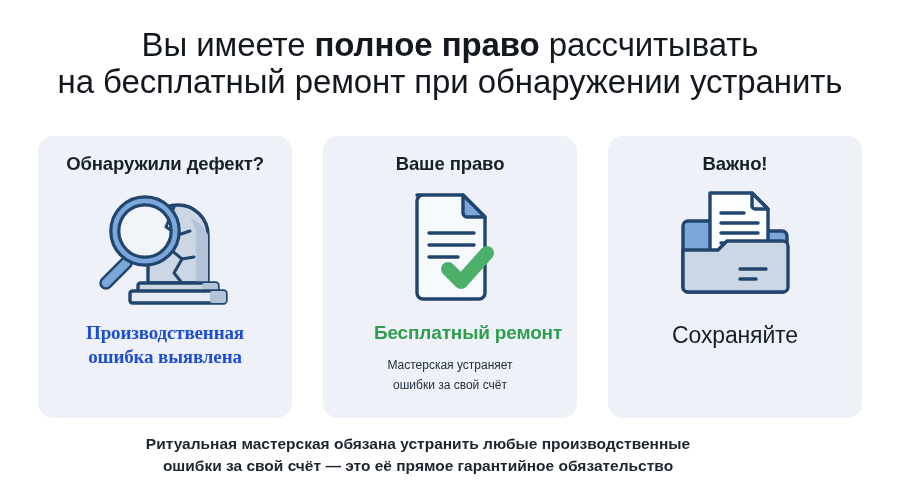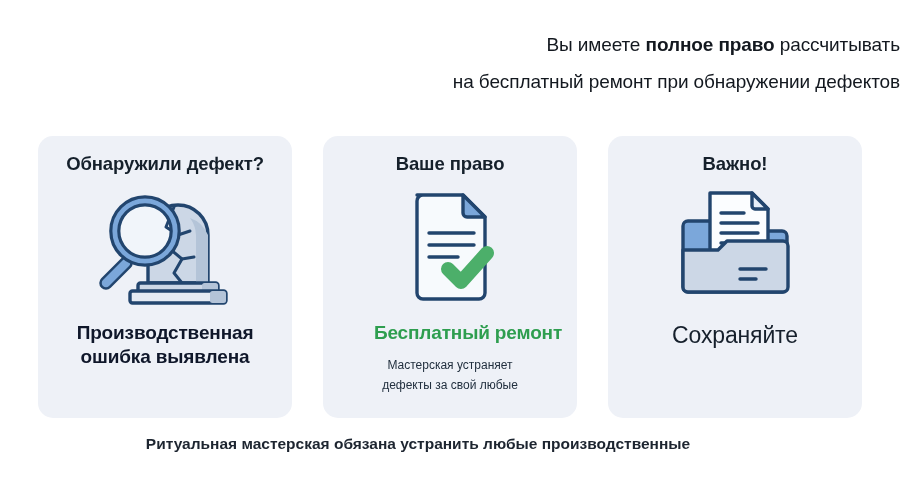--- a/index.html
+++ b/index.html
@@ -15,22 +15,22 @@
     overflow: hidden;
     position: relative;
   }
 
   
   .headline {
     position: absolute;
     left: 0;
     top: 26px;
     width: 900px;
-    text-align: right;
-    font-size: 19px;
+    text-align: center;
+    font-size: 33px;
     line-height: 37px;
     color: #13181f;
     letter-spacing: -0.1px;
   }
   .headline .line { display: block; white-space: nowrap; }
   .headline b { font-weight: 700; }
 
   
   .cards {
     position: absolute;
@@ -69,21 +69,21 @@
     align-items: center;
     justify-content: center;
   }
   .card-main {
     text-align: center;
     font-size: 19px;
     font-weight: 700;
     line-height: 24px;
     letter-spacing: -0.15px;
   }
-  .card-main.red   { color: #0f172a; margin-top: 16px; }
+  .card-main.red   { color: #1d4ed8; margin-top: 16px; font-family: Liberation Serif, serif; }
   .card-main.green { color: #2e9e4f; margin-top: 16px; margin-left: 36px; }
   .card-main.dark  { color: #16202c; font-weight: 400; margin-top: 18px; font-size: 23px; line-height: 25px; }
   .card-sub {
     margin-top: 10px;
     text-align: center;
     font-size: 12px;
     line-height: 20px;
     color: #22303f;
     font-weight: 400;
   }
@@ -100,21 +100,21 @@
     color: #1d2530;
     font-weight: 600;
   }
   .footer .line { display: block; white-space: nowrap; }
 </style>
 </head>
 <body>
 
 <div class="headline">
   <span class="line"><span>Вы имеете </span><b>полное право</b><span> рассчитывать</span></span>
-  <span class="line">на бесплатный ремонт при обнаружении дефектов</span>
+  <span class="line">на бесплатный ремонт при обнаружении устранить</span>
 </div>
 
 <div class="cards">
 
   <div class="card">
     <div class="card-title">Обнаружили дефект?</div>
     <div class="icon-wrap">
       <svg width="150" height="118" viewBox="0 0 150 118">
         <defs>
           <clipPath id="stoneClip">
@@ -177,21 +177,21 @@
         </g>
 
         <path d="M53 82 L66 95 L92 66" fill="none" stroke="#4caf6a" stroke-width="14" stroke-linecap="round" stroke-linejoin="round"></path>
       </svg>
     </div>
     <div class="card-main green">
       <span>Бесплатный ремонт</span><br>
     </div>
     <div class="card-sub">
       <span>Мастерская устраняет</span><br>
-      <span>дефекты за свой любые</span>
+      <span>ошибки за свой счёт</span>
     </div>
   </div>
 
   <div class="card">
     <div class="card-title">Важно!</div>
     <div class="icon-wrap">
       <svg width="130" height="118" viewBox="0 0 130 118">
 
         <path d="M18 34 h40 l8 10 h46 a5 5 0 0 1 5 5 V100 a5 5 0 0 1 -5 5 H18 a5 5 0 0 1 -5 -5 V39 a5 5 0 0 1 5 -5 Z" fill="#7ba7da" stroke="#22456e" stroke-width="3.4" stroke-linejoin="round"></path>
 
@@ -213,13 +213,14 @@
     </div>
     <div class="card-main dark">
       <span>Сохраняйте</span><br>
     </div>
   </div>
 
 </div>
 
 <div class="footer">
   <span class="line">Ритуальная мастерская обязана устранить любые производственные</span>
+  <span class="line">ошибки за свой счёт — это её прямое гарантийное обязательство</span>
 </div>
 
 </body></html>

